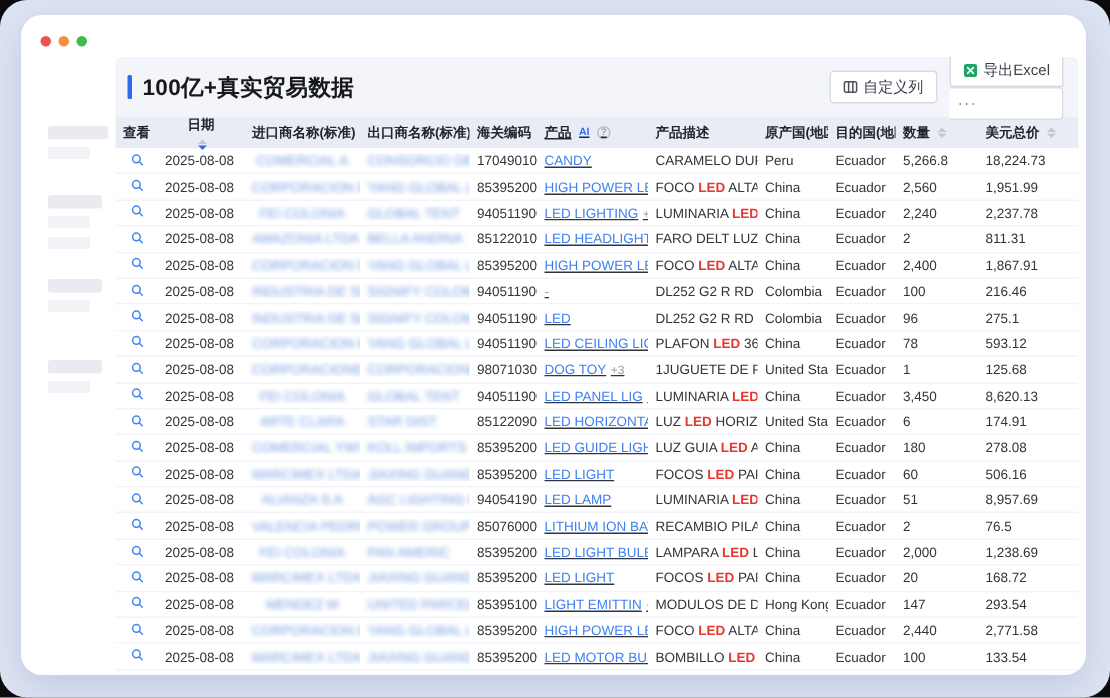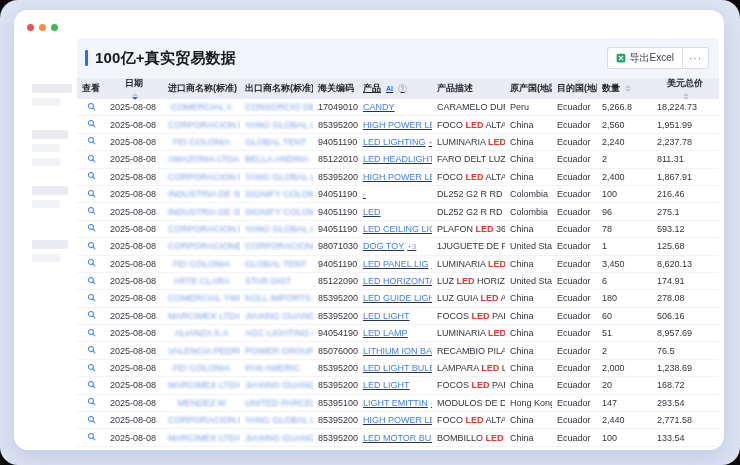--- a/index.html
+++ b/index.html
@@ -30,33 +30,33 @@
     background:#f3f5fa; border-radius:4px 4px 0 0; overflow:hidden;
   }
   .title-bar { height:40px; display:flex; align-items:center; padding:0 10px 0 8px;justify-content:center; }
   .accent { width:3px; height:16px; background:#2f6bed; border-radius:1px; }
   .page-title { font-size:15px; font-weight:bold; color:#16181d; margin-left:7px; letter-spacing:.2px; }
   .spacer { flex:1; }
 
   .btn { height:22px; display:inline-flex; align-items:center; gap:4px; font-size:10px;
          color:#3a3f48; background:#fff; border:1px solid #d9dce3; border-radius:3px;
          padding:0 8px; cursor:pointer; box-sizing:border-box; }
-  .btn-group { display:inline-flex; margin-left:8px; }
+  .btn-group { display:inline-flex; margin-left:8px;flex-direction:column; }
   .btn-group .btn { border-radius:3px 0 0 3px; }
   .btn-group .btn.more { border-radius:0 3px 3px 0; border-left:none; padding:0 6px; color:#6b7077; letter-spacing:1px; }
   .btn.primary { background:#2f6bed; border-color:#2f6bed; color:#fff; margin-left:8px; font-weight:bold; }
 
   
   .thead { display:flex; height:21px; background:#e9ecf4; align-items:center; }
   .thead .cell { font-size:9px; font-weight:bold; color:#22262e; display:flex; align-items:center; gap:3px; }
   .cell { padding:0 5px; box-sizing:border-box; overflow:hidden; white-space:nowrap; flex:none; }
   .c-view{width:28px; justify-content:flex-start; text-align:center;}
   .c-date{width:58px;flex-direction:column;} .c-imp{width:77px;text-align:center;} .c-exp{width:73px;} .c-hs{width:45px;}
   .c-prod{width:74px;text-decoration:underline;} .c-desc{width:73px;} .c-orig{width:47px;} .c-dest{width:45px;}
-  .c-qty{width:55px;} .c-price{width:66px;flex-direction:column;}
+  .c-qty{width:55px;} .c-price{width:66px;}
 
   .sort { display:inline-flex; flex-direction:column; gap:1px; margin-left:2px; }
   .sort i { width:0; height:0; border-left:3px solid transparent; border-right:3px solid transparent; display:block; }
   .sort .up { border-bottom:3.5px solid #c2c7d2; }
   .sort .dn { border-top:3.5px solid #c2c7d2; }
   .sort.desc .dn { border-top-color:#2f6bed; }
 
   .ai-badge { background:#e3edff; color:#2f6bed; font-size:7px; font-weight:bold;
               border-radius:2px; padding:1px 2px; line-height:1; }
   .help { width:9px; height:9px; border-radius:50%; border:1px solid #b9bec9; color:#9aa0ab;
@@ -95,20 +95,28 @@
     <span class="skel b" style="left:18px;top:244px;width:28px;height:8px;"></span>
   </div>
 
   <div class="panel">
 
     <div class="title-bar">
       <span class="accent"></span>
       <span class="page-title">100亿+真实贸易数据</span>
       <span class="spacer"></span>
 
+      <button class="btn">
+        <svg width="10" height="10" viewBox="0 0 16 16">
+            <rect x="1.5" y="2.5" width="13" height="11" rx="1.5" fill="none" stroke="#4a4f58" stroke-width="1.6"></rect>
+            <line x1="6" y1="2.5" x2="6" y2="13.5" stroke="#4a4f58" stroke-width="1.6"></line>
+            <line x1="10.5" y1="2.5" x2="10.5" y2="13.5" stroke="#4a4f58" stroke-width="1.6"></line>
+          </svg>
+        <span>自定义列</span>
+      </button>
 
       <span class="btn-group">
         <button class="btn">
           <svg width="10" height="10" viewBox="0 0 16 16">
               <rect x="1" y="1" width="14" height="14" rx="2.5" fill="#21a366"></rect>
               <line x1="5" y1="5" x2="11" y2="11" stroke="#fff" stroke-width="1.8" stroke-linecap="round"></line>
               <line x1="11" y1="5" x2="5" y2="11" stroke="#fff" stroke-width="1.8" stroke-linecap="round"></line>
             </svg>
           <span>导出Excel</span>
         </button>

